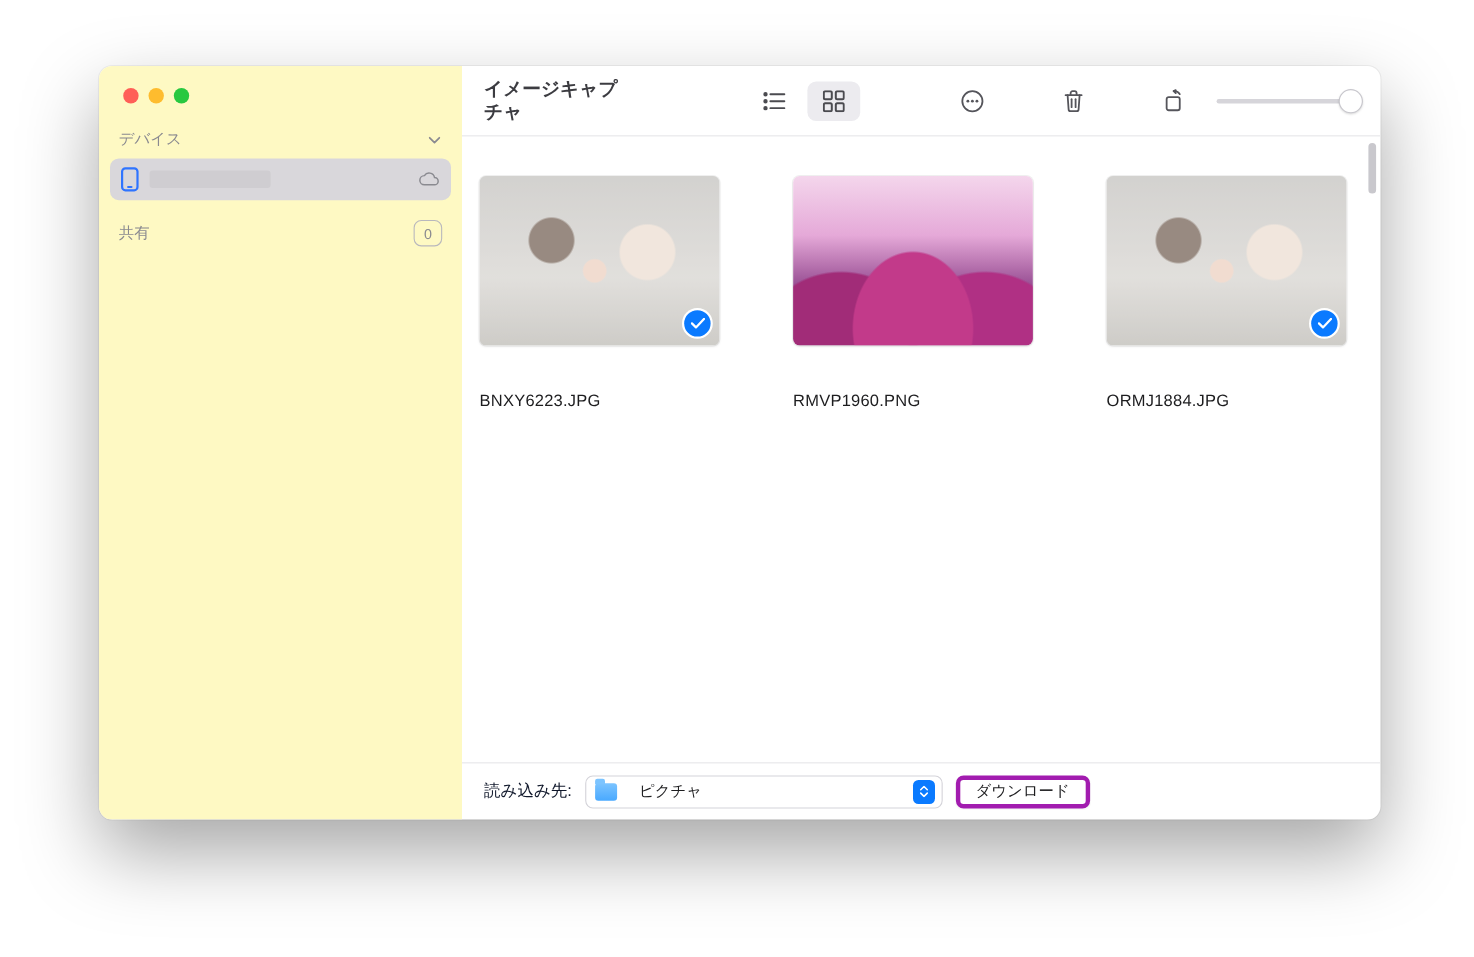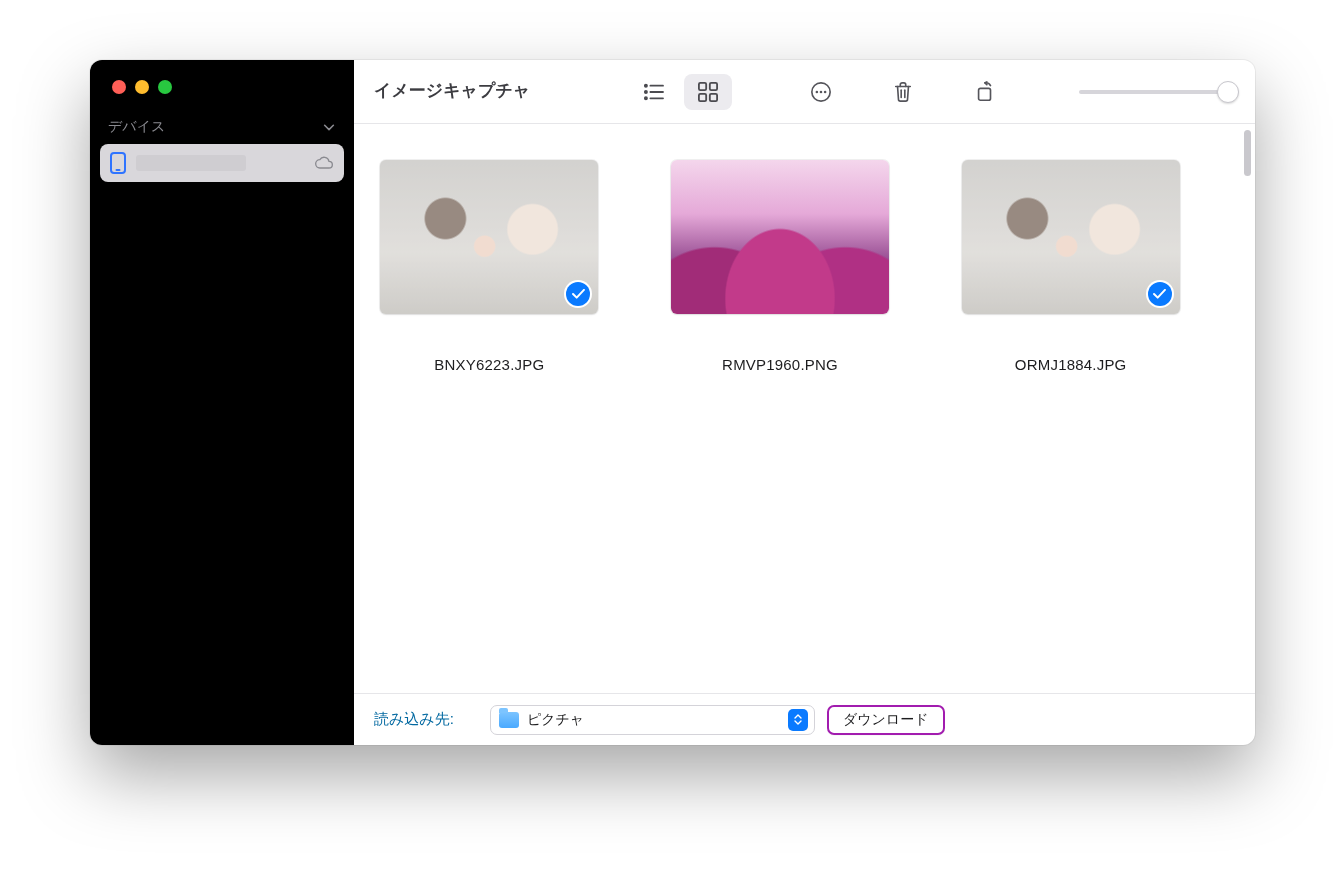--- a/index.html
+++ b/index.html
@@ -3,79 +3,79 @@
 <meta charset="utf-8">
 <style>
   * { box-sizing: border-box; margin: 0; padding: 0; }
   html, body { width: 1340px; height: 870px; background: #fff; font-family: -apple-system, "Helvetica Neue", Arial, sans-serif; }
   .window {
     position: absolute; left: 90px; top: 60px; width: 1165px; height: 685px;
     background: #fff; border-radius: 12px; box-shadow: 0 30px 70px rgba(0,0,0,.35), 0 0 0 1px rgba(0,0,0,.05);
     overflow: hidden; display: flex;
   }
   
-  .sidebar { width: 264px; background: #000000; display: flex; flex-direction: column; }
+  .sidebar { width: 330px; background: #fef9c3; display: flex; flex-direction: column; }
   .traffic { display:flex; gap:9px; padding: 20px 0 16px 22px; }
   .dot { width:14px; height:14px; border-radius:50%; }
   .dot.red { background:#ff5f57; } .dot.yellow { background:#febc2e; } .dot.green { background:#28c840; }
   .side-section-hdr { display:flex; align-items:center; justify-content:space-between; padding: 8px 18px 6px 18px; color:#8a8a90; font-size:14px; }
   .chev { width:14px; height:14px; }
   .device-row { margin: 2px 10px; padding: 8px 10px; border-radius:8px; background:#d9d7db; display:flex; align-items:center; gap:10px; }
   .phone-icon { width:16px; height:22px; border:2px solid #2f74ff; border-radius:4px; position:relative; }
   .phone-icon::after { content:""; position:absolute; bottom:1px; left:50%; transform:translateX(-50%); width:5px; height:2px; background:#2f74ff; border-radius:1px;}
   .device-name-blur { flex:0 0 110px; height:16px; background:#cfcdd1; border-radius:3px; }
   .cloud-icon { margin-left:auto; color:#8a8a90; }
   .share-row { display:flex; justify-content:space-between; align-items:center; padding: 16px 18px; color:#8a8a90; font-size:14px;}
   .count-badge { border:1.5px solid #b9b8bd; border-radius:7px; width:26px; height:24px; display:flex; align-items:center; justify-content:center; font-size:13px; color:#8a8a90;}
   
   .main { flex:1; display:flex; flex-direction:column; }
-  .toolbar { height:64px; border-bottom:1px solid #e6e6e9; display:flex; align-items:center; padding: 0 16px 0 20px; gap: 10px;}
+  .toolbar { height:64px; border-bottom:1px solid #e6e6e9; display:flex; align-items:center; padding: 0 16px 0 20px; gap: 20px;}
   .titleblock { display:flex; flex-direction:column; line-height:1.2; margin-right: 90px;}
   .title { font-weight:700; font-size:17px; color:#3c3c41;}
   .subtitle { font-size:13px; color:#8b8b91; margin-top:2px;}
   .view-seg { display:flex; gap:6px; margin-right: 30px;}
   .seg-btn { width:48px; height:36px; border-radius:8px; display:flex; align-items:center; justify-content:center; color:#4b4b50;}
   .seg-btn.active { background:#ecebef; }
   .tool-btn { width:46px; height:36px; border-radius:8px; display:flex; align-items:center; justify-content:center; color:#55555b;}
   .tool-gap-s { width: 16px; }
   .slider { margin-left:auto; display:flex; align-items:center; width:160px; height:24px; position:relative;}
   .slider-track { height:4px; flex:1; background:#d6d5da; border-radius:3px;}
   .slider-thumb { position:absolute; right:0; width:22px; height:22px; background:#fff; border:1px solid #c8c7cd; border-radius:50%; box-shadow:0 1px 2px rgba(0,0,0,.15);}
   
   .grid-wrap { flex:1; overflow:auto; position:relative; padding: 36px 16px 10px 16px;}
   .grid { display:grid; grid-template-columns: repeat(3, 1fr); column-gap: 52px; row-gap: 46px; max-width: 820px;}
-  .cell { display:flex; flex-direction:column; align-items:center; }
+  .cell { display:flex; flex-direction:column; align-items:flex-start; }
   .thumb { width: 218px; height: 154px; border-radius:6px; overflow:hidden; position:relative; box-shadow: 0 0 0 1px rgba(0,0,0,.06), 0 1px 2px rgba(0,0,0,.08);}
   .thumb.dim::after { content:""; position:absolute; inset:0; background:rgba(255,255,255,.38);}
   .check { position:absolute; right:8px; bottom:8px; width:24px; height:24px; border-radius:50%; background:#0a7aff; display:flex; align-items:center; justify-content:center; z-index:2; box-shadow:0 0 0 2px #fff;}
   .fname { margin-top: 42px; font-size:15px; color:#1d1d1f; letter-spacing:.2px;}
   
   .art-people { background:
       radial-gradient(circle at 70% 45%, #e9d7c8 0 14%, transparent 15%),
       radial-gradient(circle at 30% 38%, #5a4334 0 11%, transparent 12%),
       radial-gradient(circle at 48% 56%, #e9c7b4 0 7%, transparent 8%),
       linear-gradient(180deg, #b8b6b2 0%, #cfccc7 60%, #b0ada6 100%);
   }
   .art-flowers { background:
       radial-gradient(ellipse at 50% 90%, #c23a8a 0 35%, transparent 36%),
       radial-gradient(ellipse at 20% 95%, #a12c78 0 28%, transparent 29%),
       radial-gradient(ellipse at 80% 95%, #b03084 0 28%, transparent 29%),
       linear-gradient(180deg, #f4d6ec 0%, #e5a9d8 35%, #8a3e87 70%, #5d2a63 100%);
   }
   .vscroll { position:absolute; right:4px; top:6px; width:7px; height:46px; background:#c9c8cd; border-radius:4px;}
   
   .bottombar { border-top:1px solid #e6e6e9; height:52px; display:flex; align-items:center; padding: 0 16px; gap:12px;}
-  .bb-label { font-size:15px; color:#0369a1; margin-left: 4px;}
-  .dest-select { flex: 0 0 325px; height:30px; background:#fff; border:1px solid #d4d3d9; border-radius:7px; display:flex; align-items:center; padding:0 6px 0 8px; gap:8px;margin-left:24px;}
+  .bb-label { font-size:15px; color:#0f172a; margin-left: 4px;}
+  .dest-select { flex: 0 0 325px; height:30px; background:#fff; border:1px solid #d4d3d9; border-radius:7px; display:flex; align-items:center; padding:0 6px 0 8px; gap:20px;}
   .folder-icon { width:20px; height:16px; background:linear-gradient(180deg,#7cc4ff,#49a9ff); border-radius:3px; position:relative;}
   .folder-icon::before{content:"";position:absolute;top:-4px;left:0;width:9px;height:5px;background:#7cc4ff;border-radius:2px 2px 0 0;}
   .dest-text { font-size:14px; color:#1d1d1f;}
   .stepper { margin-left:auto; width:20px; height:22px; background:#0a7aff; border-radius:5px; display:flex; flex-direction:column; align-items:center; justify-content:center; gap:1px;}
   .stepper svg{display:block;}
-  .btn { height:30px; padding:0 14px; border:2px solid #a21caf; border-radius:7px; background:#fff; font-size:14px; color:#1d1d1f; display:flex; align-items:center; box-shadow:0 1px 1px rgba(0,0,0,.03);}
+  .btn { height:30px; padding:0 14px; border:4px solid #a21caf; border-radius:7px; background:#fff; font-size:14px; color:#1d1d1f; display:flex; align-items:center; box-shadow:0 1px 1px rgba(0,0,0,.03);}
 </style>
 </head>
 <body>
 
 <div class="window">
 
   <aside class="sidebar">
     <div class="traffic">
       <div class="dot red"></div>
       <div class="dot yellow"></div>
@@ -86,20 +86,24 @@
       <svg class="chev" viewBox="0 0 16 16">
           <path d="M3 6l5 5 5-5" fill="none" stroke="#8a8a90" stroke-width="1.8" stroke-linecap="round" stroke-linejoin="round"></path>
         </svg>
     </div>
     <div class="device-row">
       <span class="phone-icon"></span>
       <span class="device-name-blur"></span>
       <svg class="cloud-icon" width="20" height="14" viewBox="0 0 24 16">
           <path d="M7 14a5 5 0 010-10 6 6 0 0111 2 4 4 0 010 8H7z" fill="none" stroke="#8a8a90" stroke-width="1.6"></path>
         </svg>
+    </div>
+    <div class="share-row">
+      <span>共有</span>
+      <span class="count-badge">0</span>
     </div>
   </aside>
 
   <main class="main">
     <div class="toolbar">
       <div class="titleblock">
         <div class="title">イメージキャプチャ</div>
       </div>
       <div class="view-seg">
         <div class="seg-btn">

